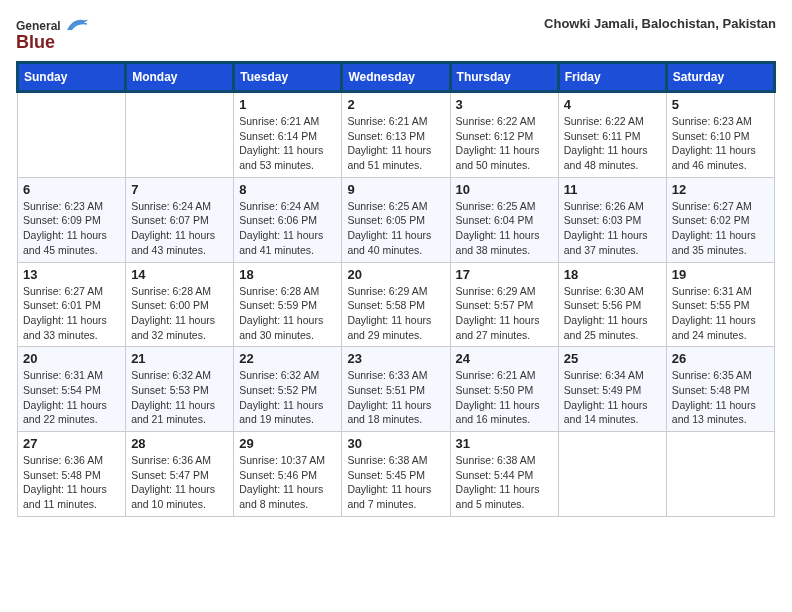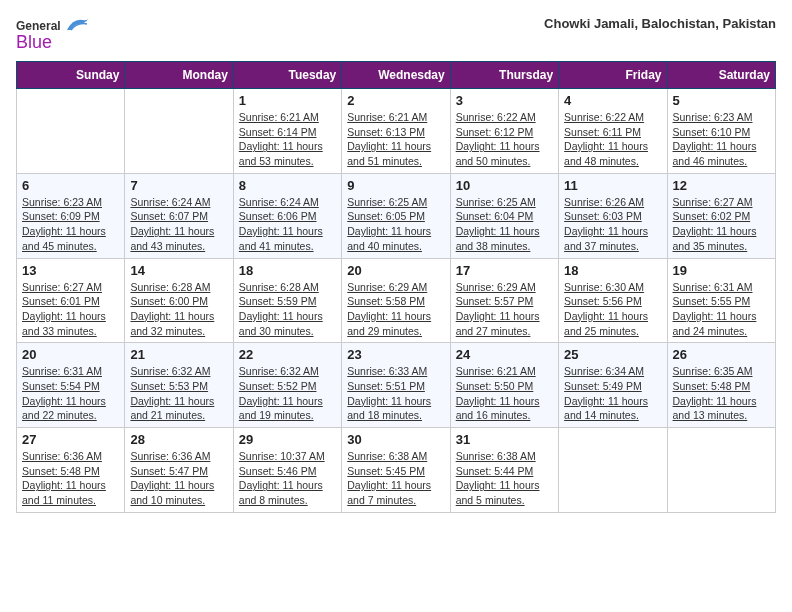--- a/index.html
+++ b/index.html
@@ -21,22 +21,22 @@
       align-items: center;
       gap: 2px;
     }
     .logo-text-general {
       font-size: 12px;
       font-weight: bold;
       color: #333;
     }
     .logo-text-blue {
       font-size: 18px;
-      font-weight: normal;
-      color: #a21caf;
+      font-weight: bold;
+      color: #7f1d1d;
     }
     .logo-bird {
       width: 28px;
       height: 20px;
       margin-left: 2px;
     }
     .title-block {
       text-align: right;
     }
     .month-title {
@@ -49,27 +49,27 @@
       font-size: 13px;
       color: #333;
       font-weight: 600;
     }
     .calendar {
       width: 100%;
       border-collapse: collapse;
       font-size: 11px;
     }
     .calendar th {
-      background-color: #701a75;
+      background-color: #1d4ed8;
       color: #fff;
-      text-align: right;
+      text-align: left;
       padding: 6px 5px;
       font-size: 12px;
       font-weight: bold;
-      border: 1px solid #0c4a6e;
+      border: 3px solid #0c4a6e;
     }
     .calendar td {
       border: 1px solid #ccc;
       vertical-align: top;
       padding: 4px 5px;
       width: 107px;
       min-height: 80px;
       background: #fff;
     }
     .calendar tr:nth-child(even) td {
@@ -79,21 +79,20 @@
       font-weight: bold;
       font-size: 13px;
       display: block;
       margin-bottom: 2px;
       color: #222;
     }
     .day-detail {
       color: #333;
       font-size: 10.5px;
       line-height: 1.4;
-      text-decoration: underline;
     }
     .empty-cell {
       background: #fff !important;
     }
   </style>
 </head>
 <body>
 
 <div class="header">
   <div class="logo">

